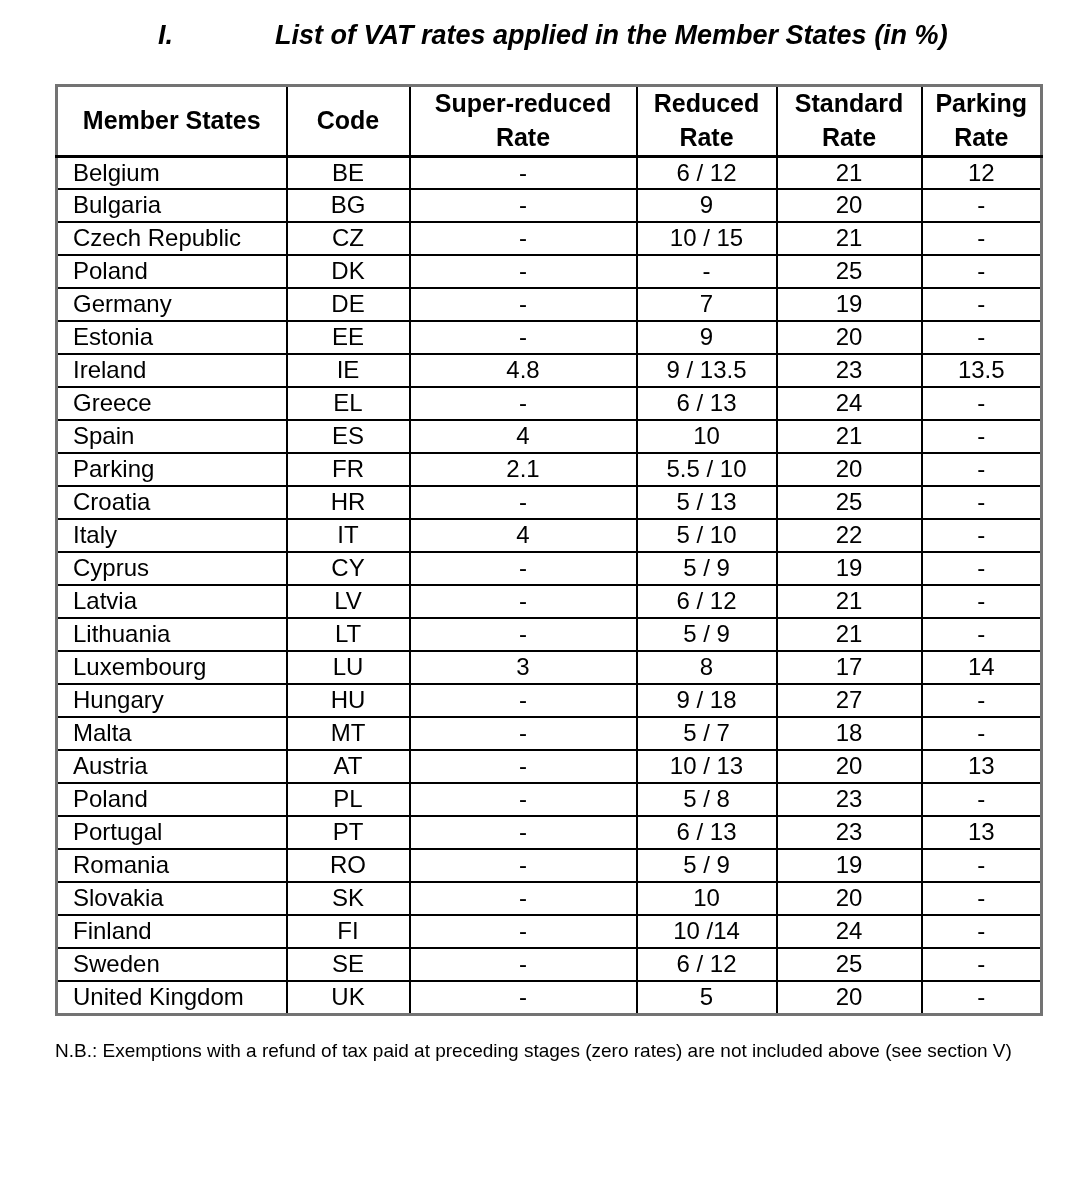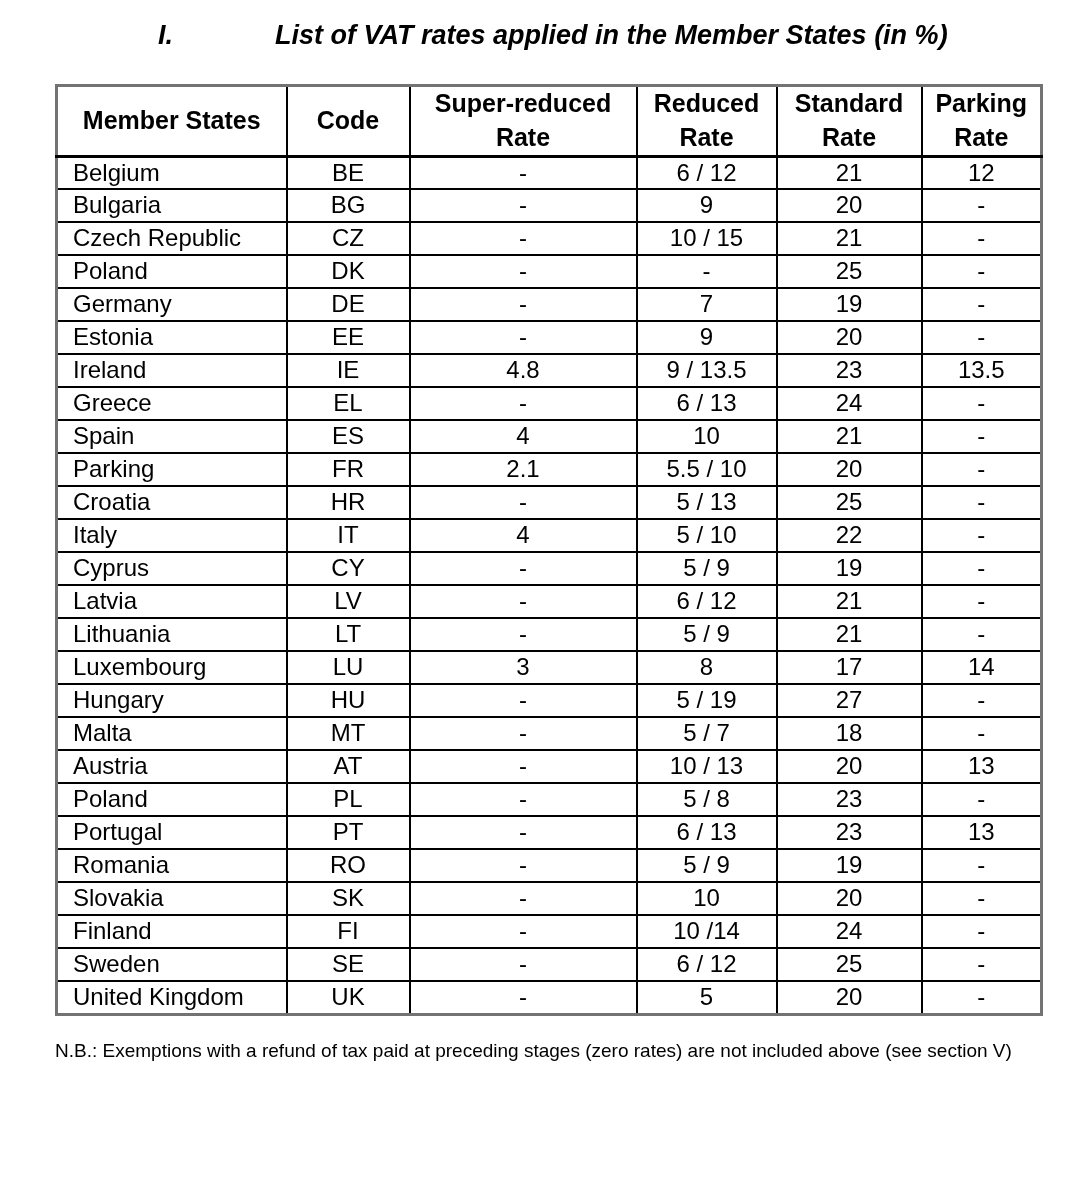--- a/index.html
+++ b/index.html
@@ -228,21 +228,21 @@
     <td>LU</td>
     <td>3</td>
     <td>8</td>
     <td>17</td>
     <td>14</td>
   </tr>
       <tr>
     <td>Hungary</td>
     <td>HU</td>
     <td>-</td>
-    <td>5 / 19</td>
+    <td>9 / 18</td>
     <td>27</td>
     <td>-</td>
   </tr>
       <tr>
     <td>Malta</td>
     <td>MT</td>
     <td>-</td>
     <td>5 / 7</td>
     <td>18</td>
     <td>-</td>

